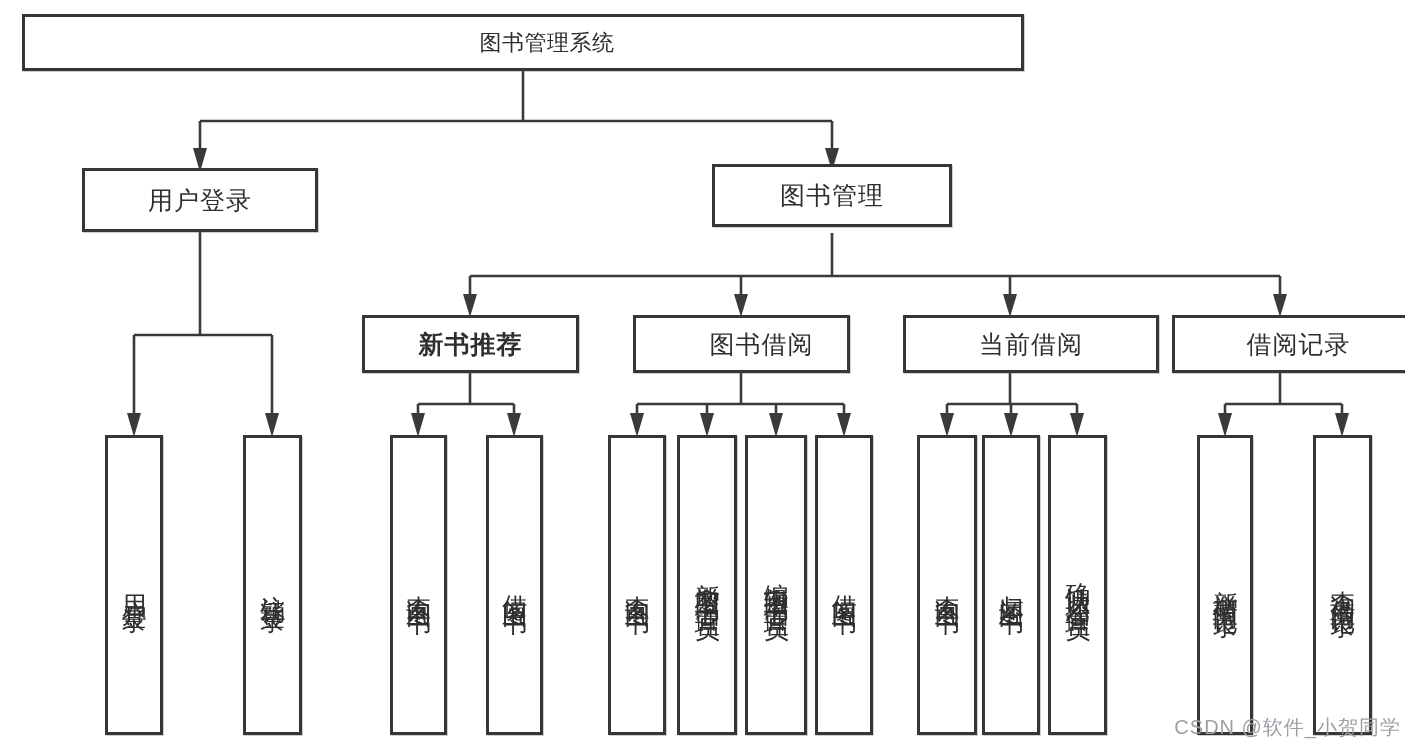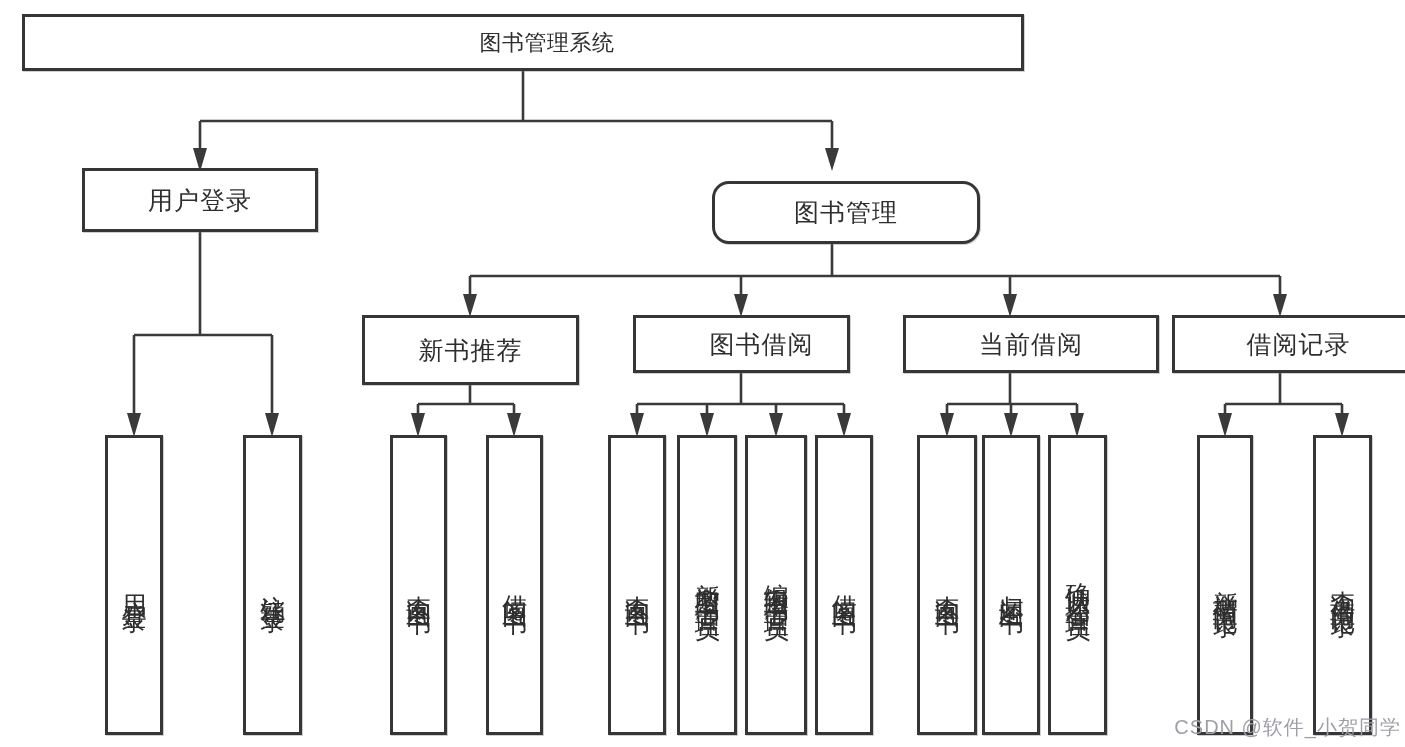--- a/index.html
+++ b/index.html
@@ -101,25 +101,25 @@
     </g>
   </svg>
 
   <div class="node hbox root" style="left:22px; top:14px; width:1002px; height:57px;">
     <span class="label">图书管理系统</span>
   </div>
 
   <div class="node hbox" style="left:82px; top:168px; width:236px; height:64px;">
     <span class="label">用户登录</span>
   </div>
-  <div class="node hbox" style="left:712px; top:181px; width:268px; height:63px;border-radius:17px;">
+  <div class="node hbox" style="left:712px; top:164px; width:240px; height:63px;">
     <span class="label">图书管理</span>
   </div>
 
-  <div class="node hbox" style="left:362px; top:315px; width:217px; height:70px;">
+  <div class="node hbox" style="left:362px; top:315px; width:217px; height:58px;font-weight:bold;">
     <span class="label">新书推荐</span>
   </div>
   <div class="node hbox" style="left:633px; top:315px; width:217px; height:58px;padding-left:40px;">
     <span class="label">图书借阅</span>
   </div>
   <div class="node hbox" style="left:903px; top:315px; width:256px; height:58px;">
     <span class="label">当前借阅</span>
   </div>
   <div class="node hbox" style="left:1172px; top:315px; width:253px; height:58px;">
     <span class="label">借阅记录</span>

